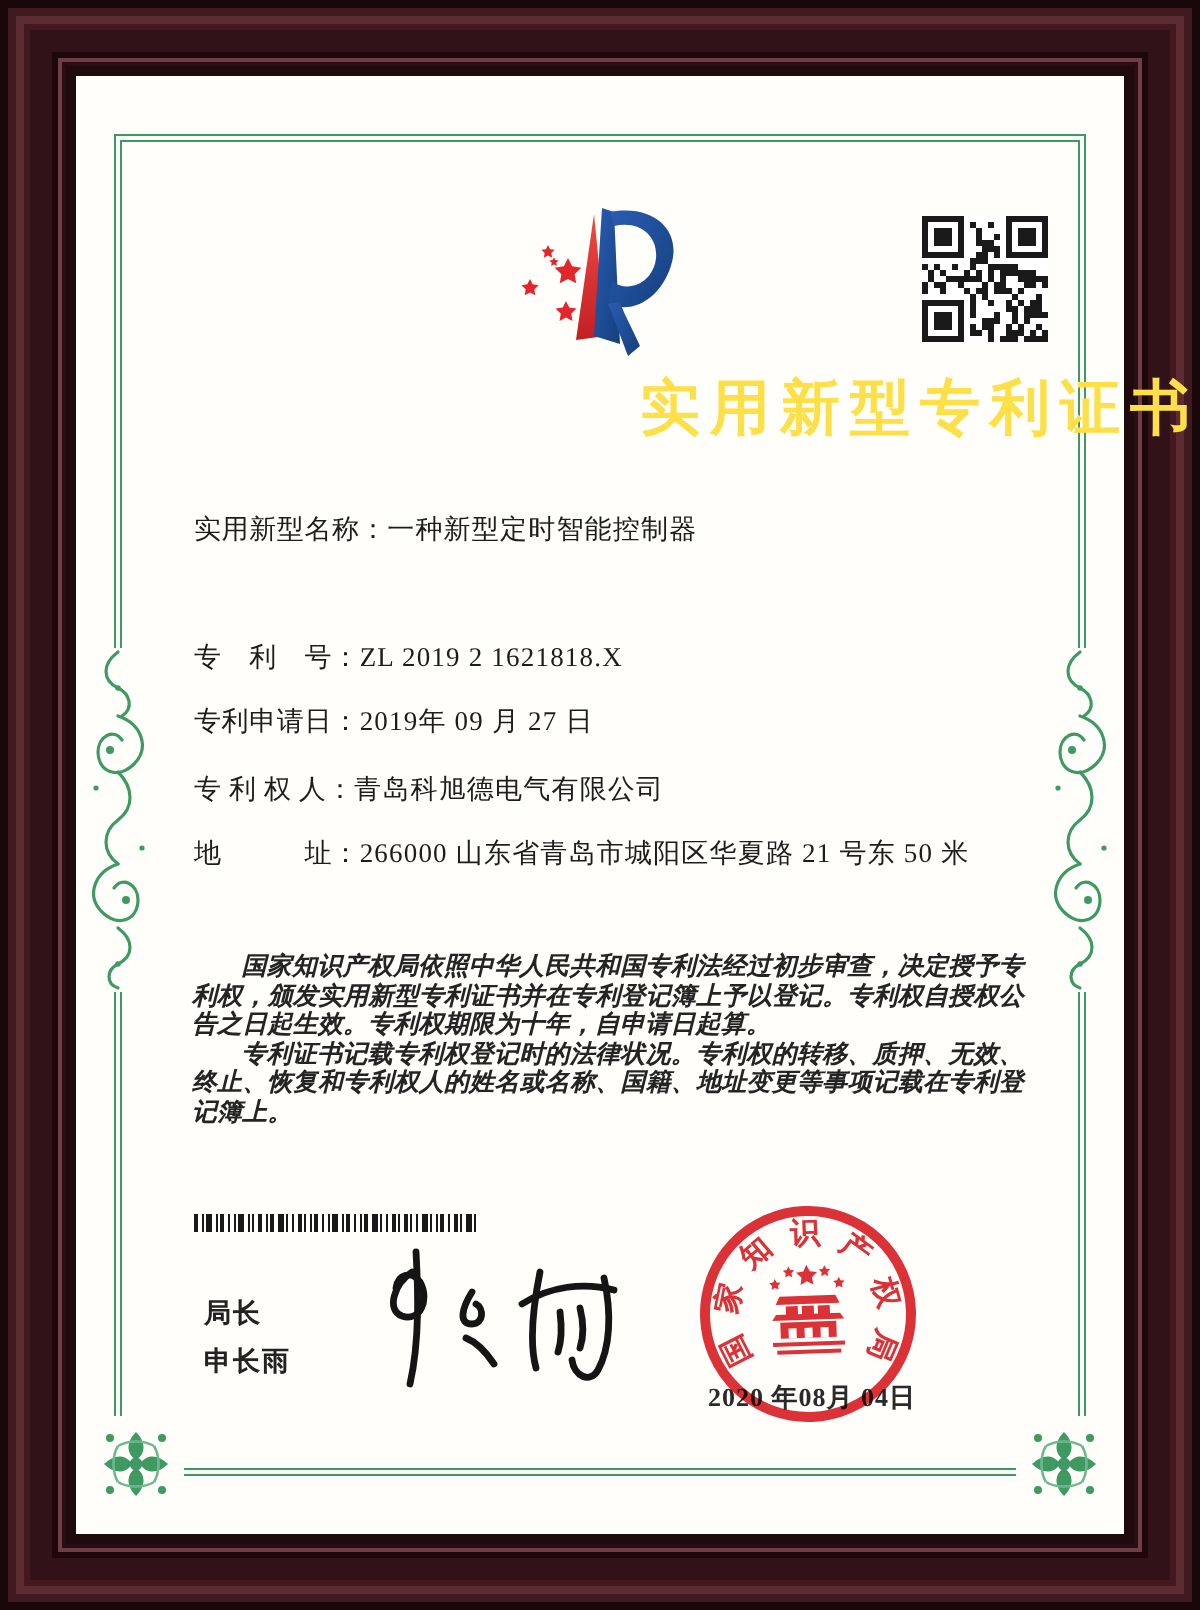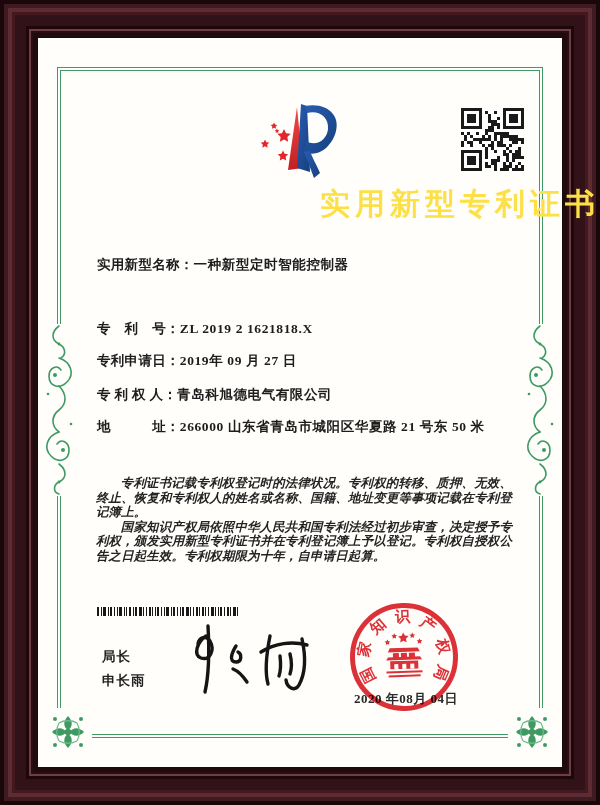--- a/index.html
+++ b/index.html
@@ -26,21 +26,21 @@
   .cornerflower{position:absolute;z-index:2;}
   
   .certno{position:absolute;left:96px;top:104px;font-size:13px;font-weight:700;
     letter-spacing:1px;color:#1d1d1d;z-index:3;}
   .logo{position:absolute;left:240px;top:94px;z-index:3;}
   .qr{position:absolute;left:461px;top:108px;width:63px;height:63px;z-index:3;background:#fff;}
   .title{position:absolute;left:0;right:0;top:184px;text-align:right;
     font-size:30px;font-weight:700;letter-spacing:5px;color:#fde047;z-index:3;}
   
   .row{position:absolute;left:97px;width:430px;white-space:nowrap;
-    font-size:13.5px;font-weight:700;color:#1d1d1d;letter-spacing:.3px;z-index:3;}
+    font-size:13.5px;font-weight:400;color:#1d1d1d;letter-spacing:.3px;z-index:3;}
   .row .val{letter-spacing:.6px;}
   .row .pair2{position:absolute;left:207px;top:0;}
   
   .paras{position:absolute;left:96px;top:476px;width:416px;z-index:3;
     font-style:italic;font-weight:600;font-size:12.4px;line-height:14.6px;
     color:#242424;text-align:justify;letter-spacing:.2px;}
   .paras p{margin:0;text-indent:2em;}
   
   .barcode{position:absolute;left:97px;top:607px;width:143px;height:9px;overflow:hidden;z-index:3;}
   .barcode i{position:absolute;top:0;bottom:0;background:#191919;}
@@ -307,22 +307,22 @@
 
   <div class="title">实用新型专利证书</div>
 
   <div class="row" style="top:256px"><span>实用新型名称：</span><span class="val">一种新型定时智能控制器</span></div>
   <div class="row" style="top:320px"><span>专　利　号：</span><span class="val">ZL 2019 2 1621818.X</span></div>
   <div class="row" style="top:352px"><span>专利申请日：</span><span class="val">2019年 09 月 27 日</span></div>
   <div class="row" style="top:386px"><span>专 利 权 人：</span><span class="val">青岛科旭德电气有限公司</span></div>
   <div class="row" style="top:418px"><span>地　　　址：</span><span class="val">266000 山东省青岛市城阳区华夏路 21 号东 50 米</span></div>
 
   <div class="paras">
+    <p>国家知识产权局依照中华人民共和国专利法经过初步审查，决定授予专利权，颁发实用新型专利证书并在专利登记簿上予以登记。专利权自授权公告之日起生效。专利权期限为十年，自申请日起算。</p>
     <p>专利证书记载专利权登记时的法律状况。专利权的转移、质押、无效、终止、恢复和专利权人的姓名或名称、国籍、地址变更等事项记载在专利登记簿上。</p>
-    <p>国家知识产权局依照中华人民共和国专利法经过初步审查，决定授予专利权，颁发实用新型专利证书并在专利登记簿上予以登记。专利权自授权公告之日起生效。专利权期限为十年，自申请日起算。</p>
   </div>
 
   <div class="barcode">
       <i style="left:0.0px;width:2px"></i>
       <i style="left:3.6px;width:1px"></i>
       <i style="left:6.2px;width:3px"></i>
       <i style="left:10.8px;width:1px"></i>
       <i style="left:13.4px;width:2px"></i>
       <i style="left:17.0px;width:1px"></i>
       <i style="left:19.6px;width:1px"></i>

